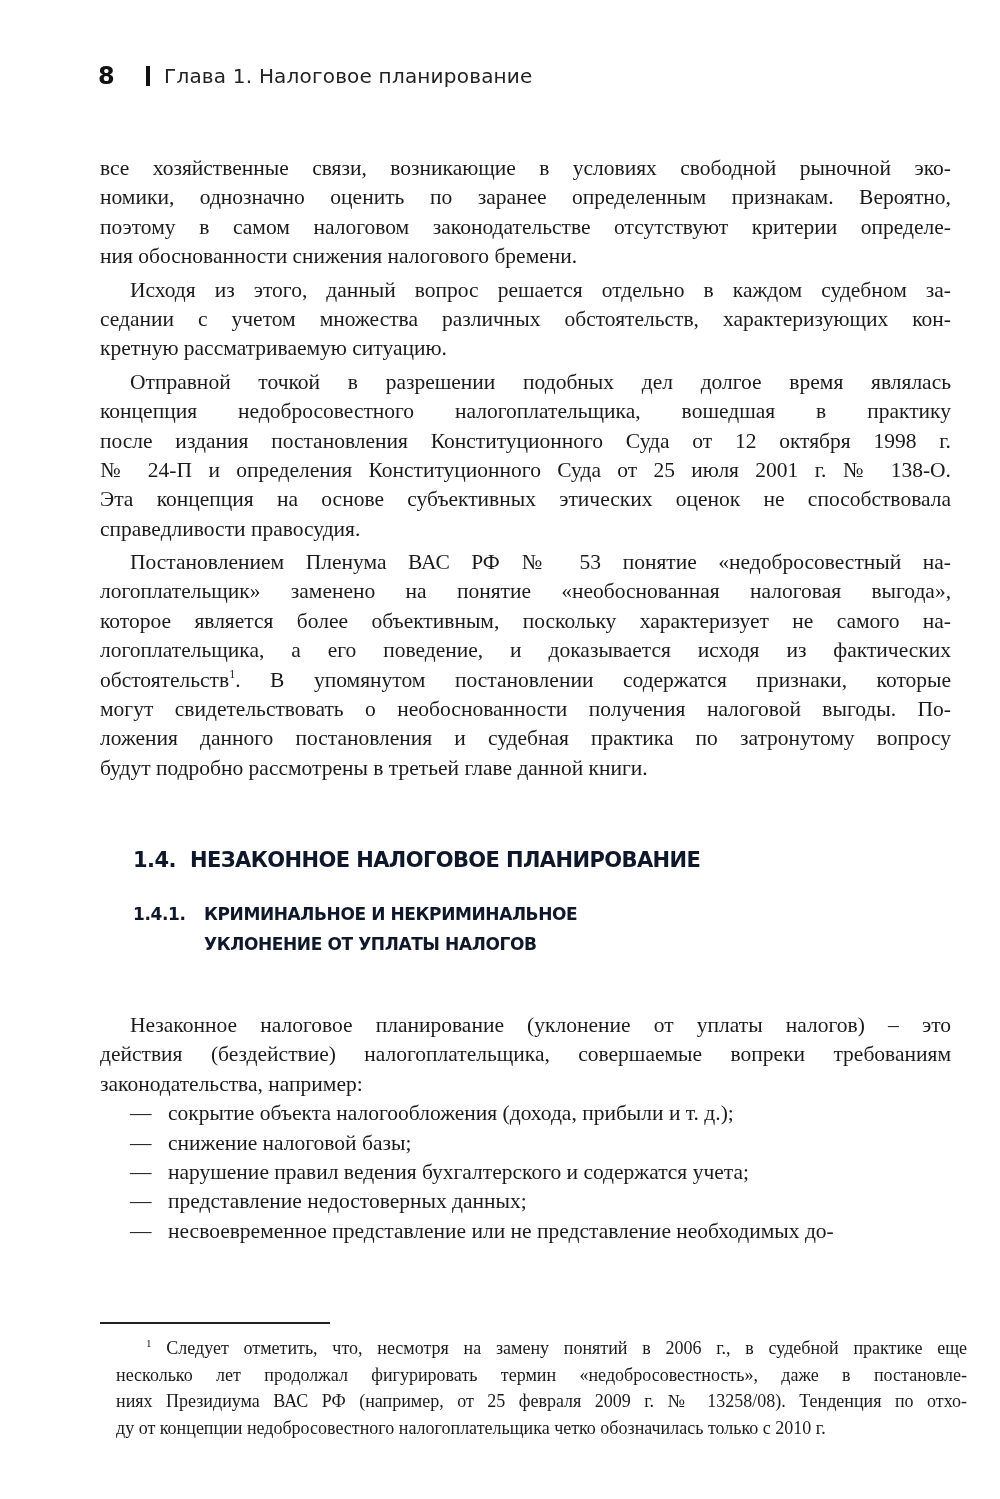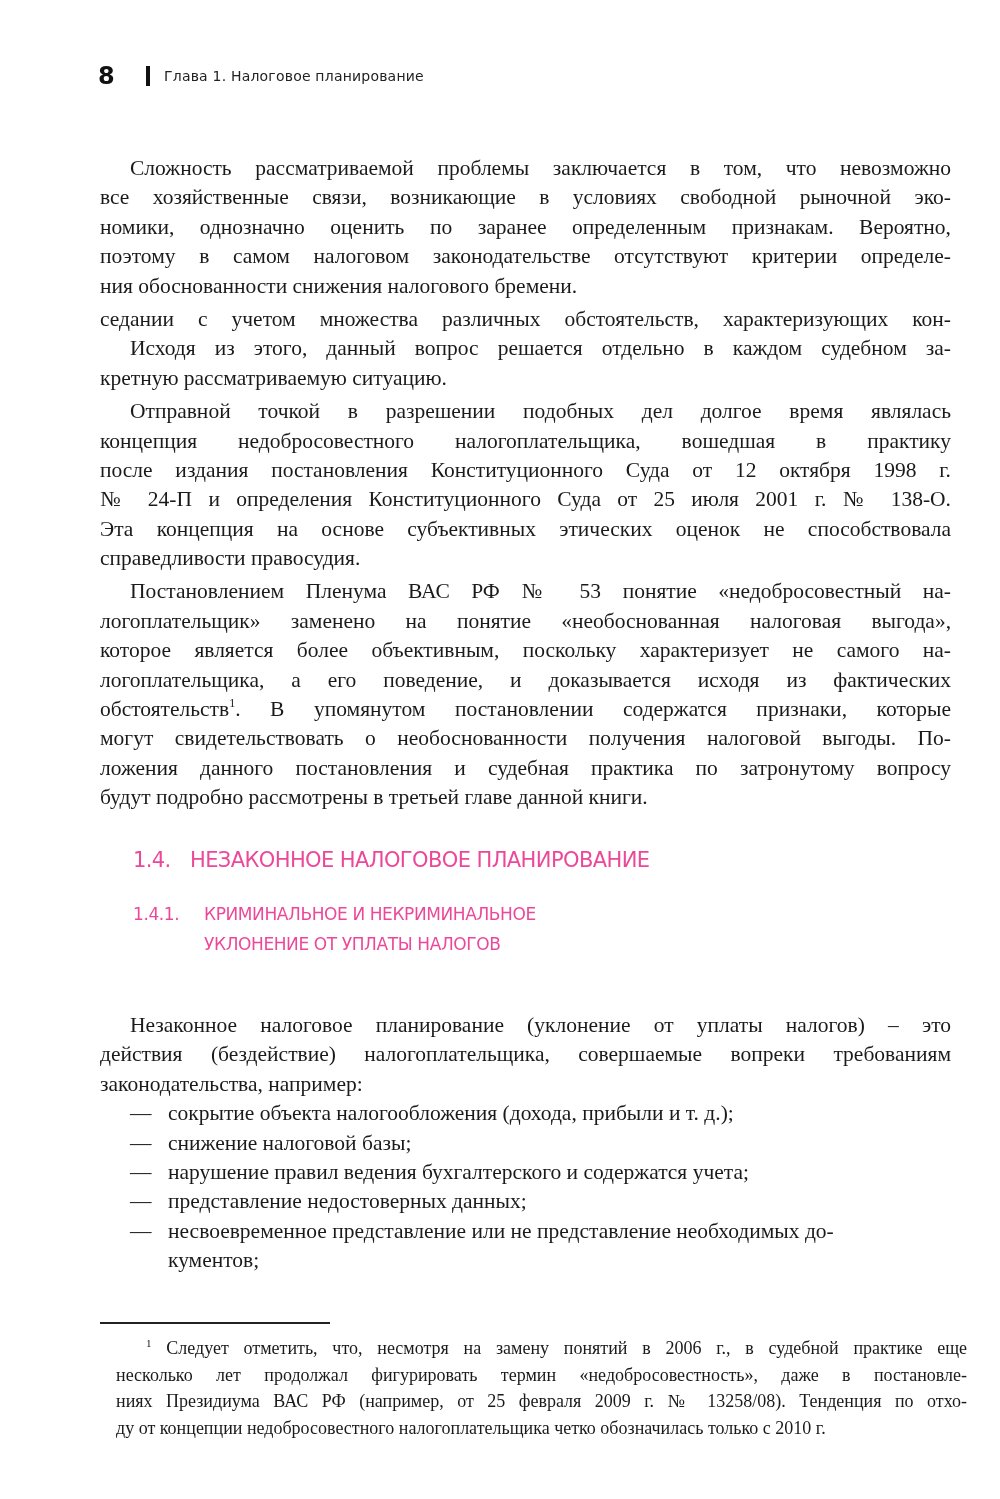--- a/index.html
+++ b/index.html
@@ -31,21 +31,21 @@
       color: #111;
     }
     .head-bar {
       display: inline-block;
       width: 4px;
       height: 20px;
       background: #111;
       margin-right: 14px;
     }
     .chapter-title {
-      font-size: 14px;
+      font-size: 20px;
       color: #222;
       letter-spacing: 0.2px;
     }
     .text-block {
       position: absolute;
       left: 100px;
       width: 851px;
       font-size: 21.5px;
       line-height: 29.4px;
     }
@@ -67,22 +67,22 @@
     }
     sup {
       font-size: 12px;
       line-height: 0;
       vertical-align: 9px;
     }
     .heading {
       position: absolute;
       left: 133px;
       font-family: "DejaVu Sans", sans-serif;
-      font-weight: normal;
-      color: #ec4899;
+      font-weight: bold;
+      color: #0f172a;
     }
     .heading-14 {
       top: 843px;
       font-size: 21px;
       line-height: 34px;
       letter-spacing: -0.6px;
     }
     .heading-141 {
       top: 899px;
       font-size: 17px;
@@ -139,29 +139,28 @@
 <body>
 
 <div class="running-head">
   <span class="page-number">8</span>
   <span class="head-bar"></span>
   <span class="chapter-title">Глава 1. Налоговое планирование</span>
 </div>
 
 <div class="text-block" style="top:154px;">
   <div class="para">
-    <span class="line indent">Сложность рассматриваемой проблемы заключается в том, что невозможно</span>
     <span class="line">все хозяйственные связи, возникающие в условиях свободной рыночной эко-</span>
     <span class="line">номики, однозначно оценить по заранее определенным признакам. Вероятно,</span>
     <span class="line">поэтому в самом налоговом законодательстве отсутствуют критерии определе-</span>
     <span class="line last">ния обоснованности снижения налогового бремени.</span>
   </div>
   <div class="para">
+    <span class="line indent">Исходя из этого, данный вопрос решается отдельно в каждом судебном за-</span>
     <span class="line">седании с учетом множества различных обстоятельств, характеризующих кон-</span>
-    <span class="line indent">Исходя из этого, данный вопрос решается отдельно в каждом судебном за-</span>
     <span class="line last">кретную рассматриваемую ситуацию.</span>
   </div>
   <div class="para">
     <span class="line indent">Отправной точкой в разрешении подобных дел долгое время являлась</span>
     <span class="line">концепция недобросовестного налогоплательщика, вошедшая в практику</span>
     <span class="line">после издания постановления Конституционного Суда от 12 октября 1998 г.</span>
     <span class="line">№ 24-П и определения Конституционного Суда от 25 июля 2001 г. № 138-О.</span>
     <span class="line">Эта концепция на основе субъективных этических оценок не способствовала</span>
     <span class="line last">справедливости правосудия.</span>
   </div>
@@ -191,21 +190,20 @@
     <span class="line indent">Незаконное налоговое планирование (уклонение от уплаты налогов) – это</span>
     <span class="line">действия (бездействие) налогоплательщика, совершаемые вопреки требованиям</span>
     <span class="line last">законодательства, например:</span>
   </div>
   <div>
     <span class="list-item"><span class="dash">—</span><span>сокрытие объекта налогообложения (дохода, прибыли и т. д.);</span></span>
     <span class="list-item"><span class="dash">—</span><span>снижение налоговой базы;</span></span>
     <span class="list-item"><span class="dash">—</span><span>нарушение правил ведения бухгалтерского и содержатся учета;</span></span>
     <span class="list-item"><span class="dash">—</span><span>представление недостоверных данных;</span></span>
     <span class="list-item"><span class="dash">—</span><span>несвоевременное представление или не представление необходимых до-</span></span>
-    <span class="list-cont">кументов;</span>
   </div>
 </div>
 
 <div class="footnote-rule"></div>
 
 <div class="footnotes">
   <span class="line indent"><sup>1</sup><span> Следует отметить, что, несмотря на замену понятий в 2006 г., в судебной практике еще</span></span>
   <span class="line">несколько лет продолжал фигурировать термин «недобросовестность», даже в постановле-</span>
   <span class="line">ниях Президиума ВАС РФ (например, от 25 февраля 2009 г. № 13258/08). Тенденция по отхо-</span>
   <span class="line last">ду от концепции недобросовестного налогоплательщика четко обозначилась только с 2010 г.</span>

